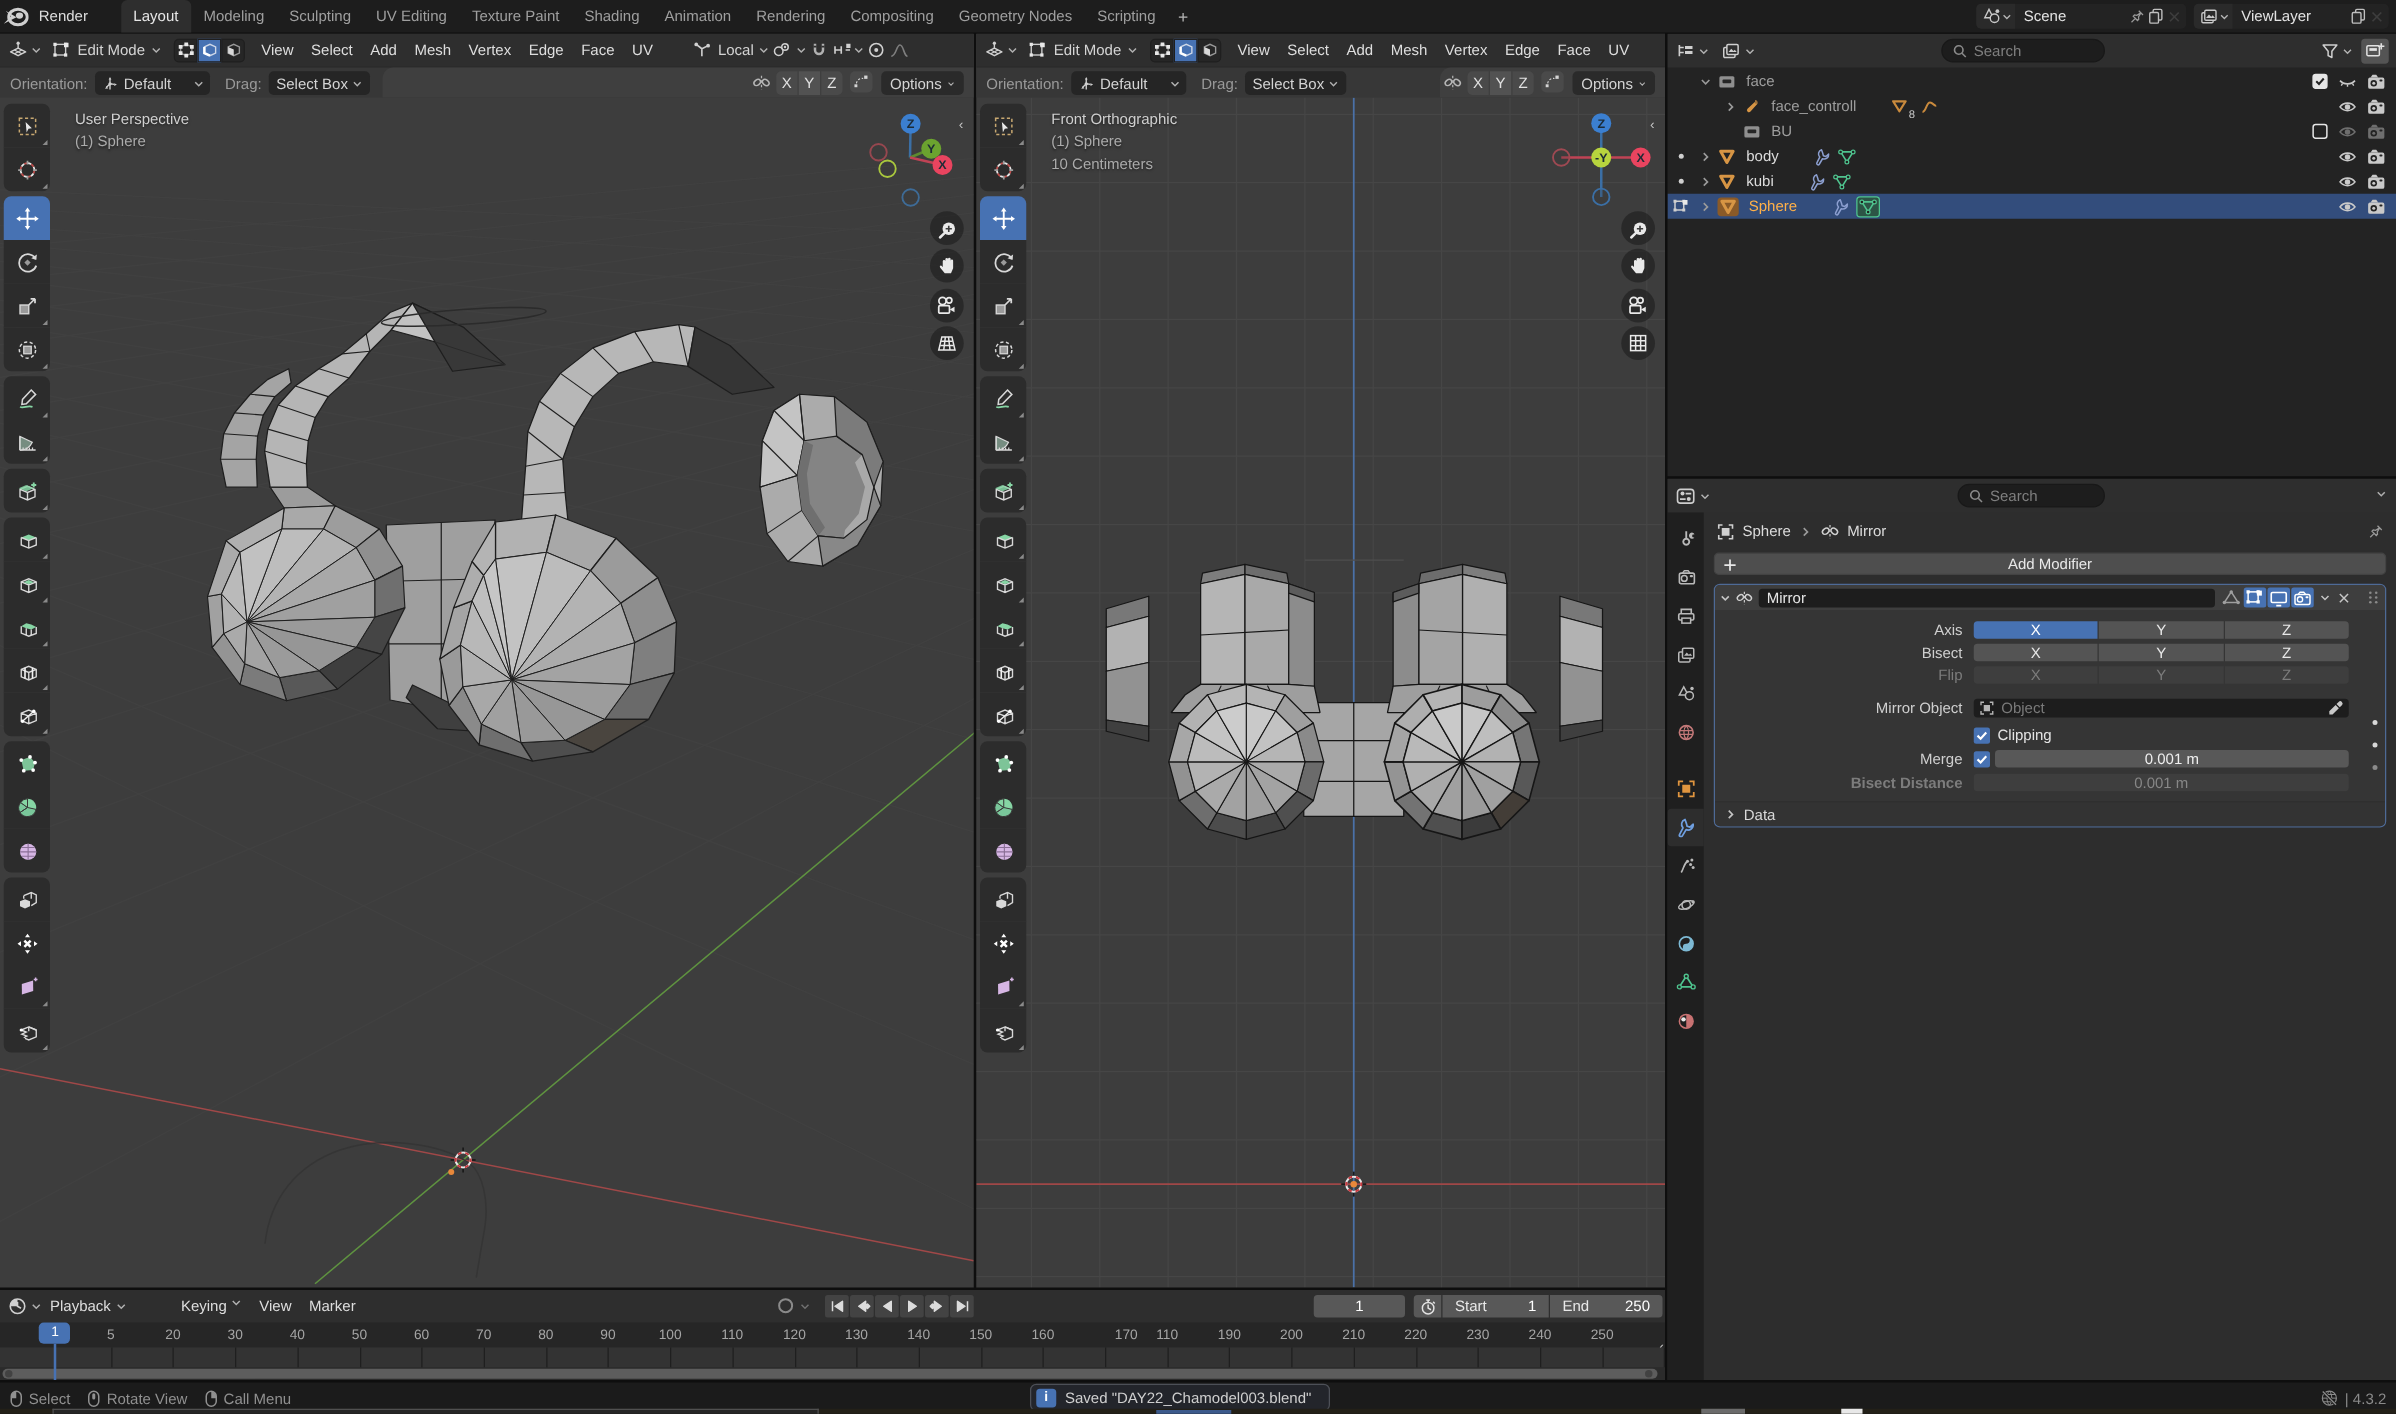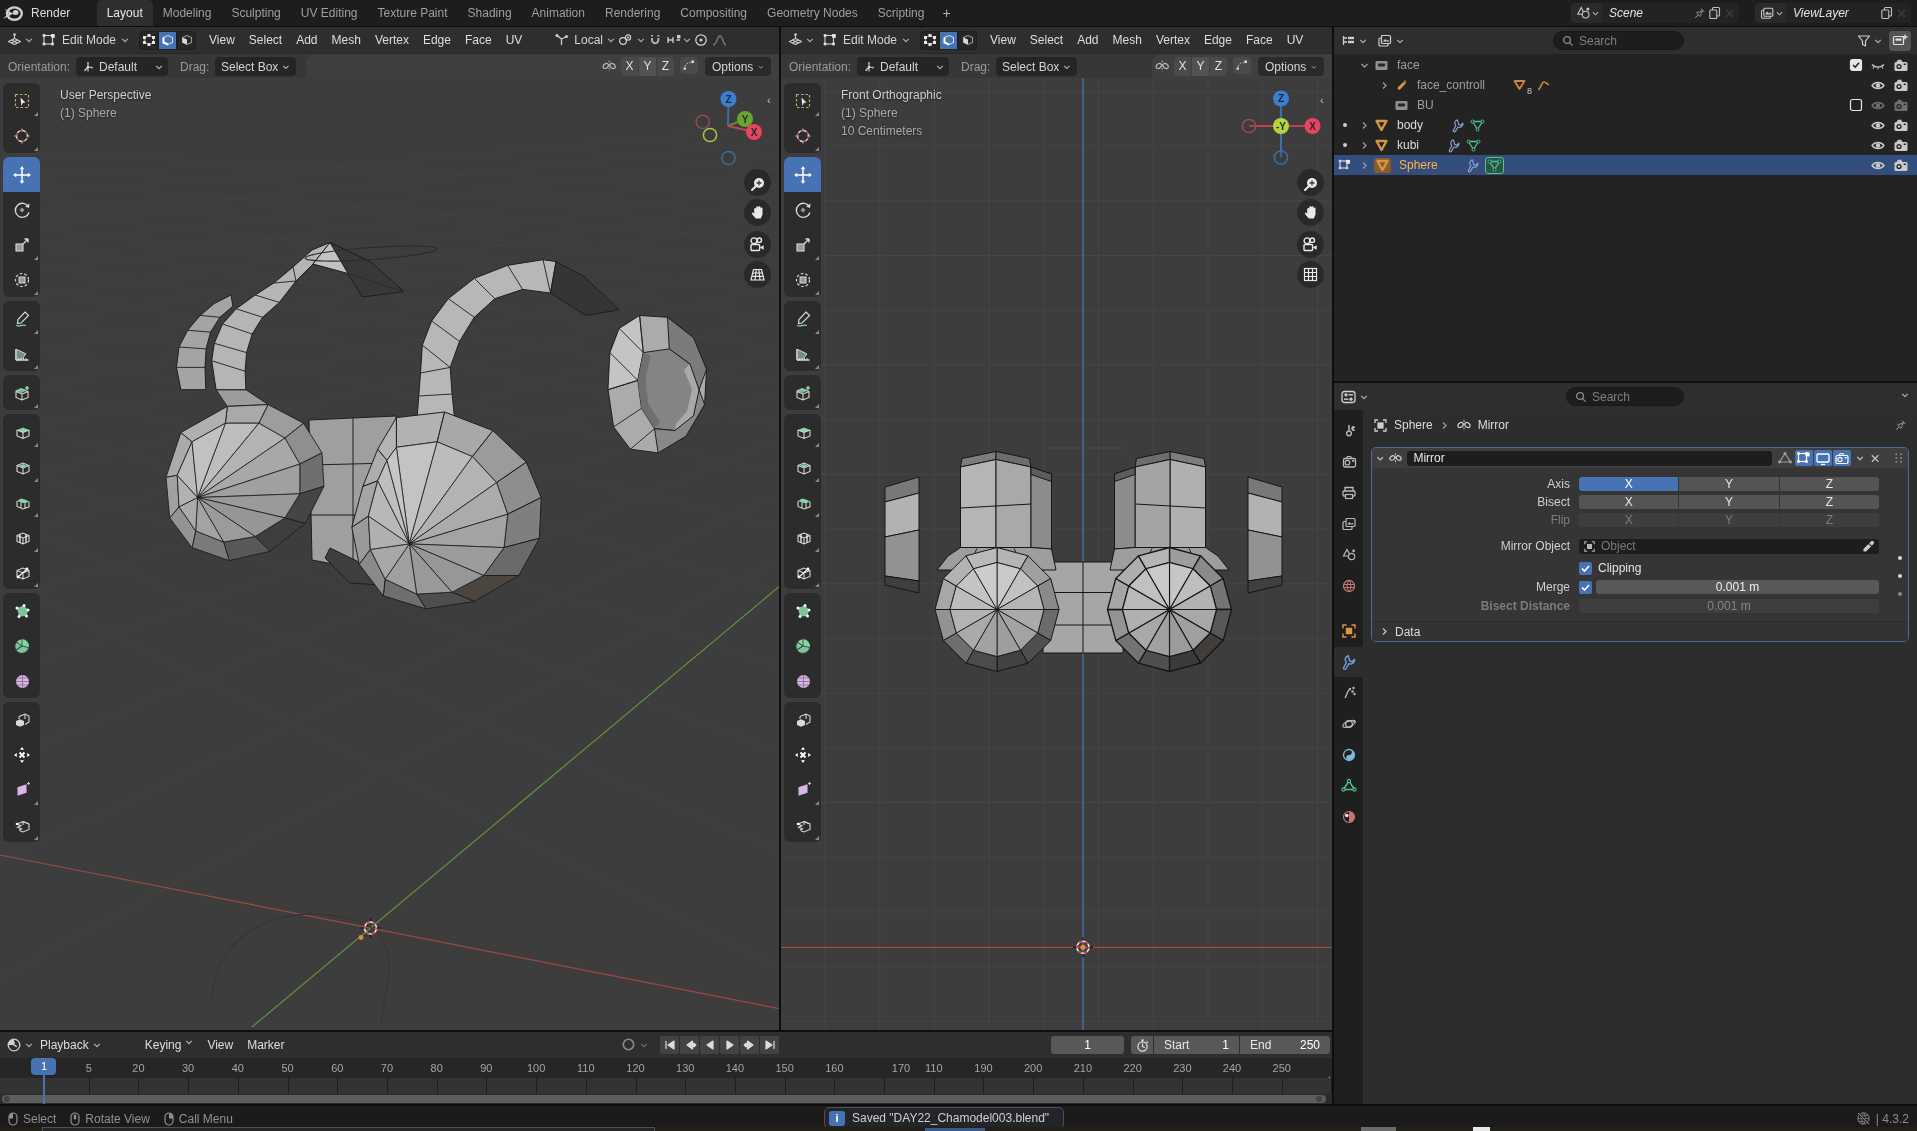--- a/index.html
+++ b/index.html
@@ -11,21 +11,21 @@
 
 
 #topbar { position:absolute; left:0; top:0; width:1917px; height:26px; background:#1d1d1d;
   display:flex; align-items:center; }
 #topbar .logo { width:24px; display:flex; justify-content:center; align-items:center; }
 .menu-item { padding:0 7px; color:#dddddd; height:26px; line-height:26px; }
 .wstabs { display:flex; height:26px; align-items:flex-end; margin-left:16px; }
 .wstab { padding:0 10px; font-size:12px; height:26px; line-height:26px; color:#9f9f9f; border-radius:5px 5px 0 0; }
 .wstab.active { background:#2e2e2e; color:#e7e7e7; }
 .wstab.addtab { color:#b5b5b5; font-size:14px; padding:0 8px; }
-#topbar-right { margin-left:auto; display:flex; gap:16px; align-items:center; padding-right:6px;font-style:italic; }
+#topbar-right { margin-left:auto; display:flex; gap:6px; align-items:center; padding-right:6px; }
 .idblock { display:flex; align-items:center; background:#232323; border-radius:4px; height:20px; }
 .idblock .icon-part { display:flex; align-items:center; padding:0 3px 0 5px; background:#2a2a2a; border-radius:4px 0 0 4px; height:20px; }
 .idblock .name { padding:0 7px; color:#e3e3e3; flex:1; }
 .idblock .tail { display:flex; align-items:center; gap:2px; padding-right:4px; }
 
 
 .area { position:absolute; background:#3d3d3d; overflow:hidden; }
 .vheader { position:absolute; left:0; top:0; right:0; height:26px; background:#2e2e2e;
   display:flex; align-items:center; white-space:nowrap; }
 .vtool { position:absolute; left:0; top:26px; right:0; height:25px; background:#373737;
@@ -1554,20 +1554,26 @@
               <ellipse cx="4.6" cy="7" rx="2.9" ry="2.1" fill="none" stroke="#cfcfcf" stroke-width="1.2" transform="rotate(-38 4.6 7)"></ellipse>
               <ellipse cx="11.4" cy="7" rx="2.9" ry="2.1" fill="none" stroke="#cfcfcf" stroke-width="1.2" transform="rotate(38 11.4 7)"></ellipse>
               <path d="M8 2 L8 13" stroke="#cfcfcf" stroke-width="1" stroke-dasharray="2 1.6"></path>
             </svg>
             <span>Mirror</span>
           </span>
         </div>
         <svg width="13" height="13" viewBox="0 0 13 13" style="position: absolute; right: 10px; top: 9px;">
           <path d="M8 1.6 L11.4 5 M9.7 3.3 L6.4 5.2 L4.6 5 L3.6 6 L7 9.4 L8 8.4 L7.8 6.6 L9.7 3.3 M5.3 7.7 L2.2 10.8" stroke="#9a9a9a" fill="none" stroke-width="1"></path>
         </svg>
+        <div class="bigbtn">
+          <svg width="12" height="12" viewBox="0 0 12 12" style="position: absolute; left: 6px; top: 3px;">
+            <path d="M6 1.5 L6 10.5 M1.5 6 L10.5 6" stroke="#e8e8e8" stroke-width="1.4"></path>
+          </svg>
+          <span>Add Modifier</span>
+        </div>
         <div class="modpanel" style="margin-top:7px;">
           <div class="modhead">
             <svg width="9" height="9" viewBox="0 0 9 9">
               <path d="M1.5 3 L4.5 6 L7.5 3" stroke="#c5c5c5" fill="none" stroke-width="1.3"></path>
             </svg>
             <svg width="16" height="15" viewBox="0 0 16 15" style="margin: 0px 4px;">
               <ellipse cx="4.6" cy="7" rx="2.9" ry="2.1" fill="none" stroke="#cfcfcf" stroke-width="1.2" transform="rotate(-38 4.6 7)"></ellipse>
               <ellipse cx="11.4" cy="7" rx="2.9" ry="2.1" fill="none" stroke="#cfcfcf" stroke-width="1.2" transform="rotate(38 11.4 7)"></ellipse>
               <path d="M8 2 L8 13" stroke="#cfcfcf" stroke-width="1" stroke-dasharray="2 1.6"></path>
             </svg>

